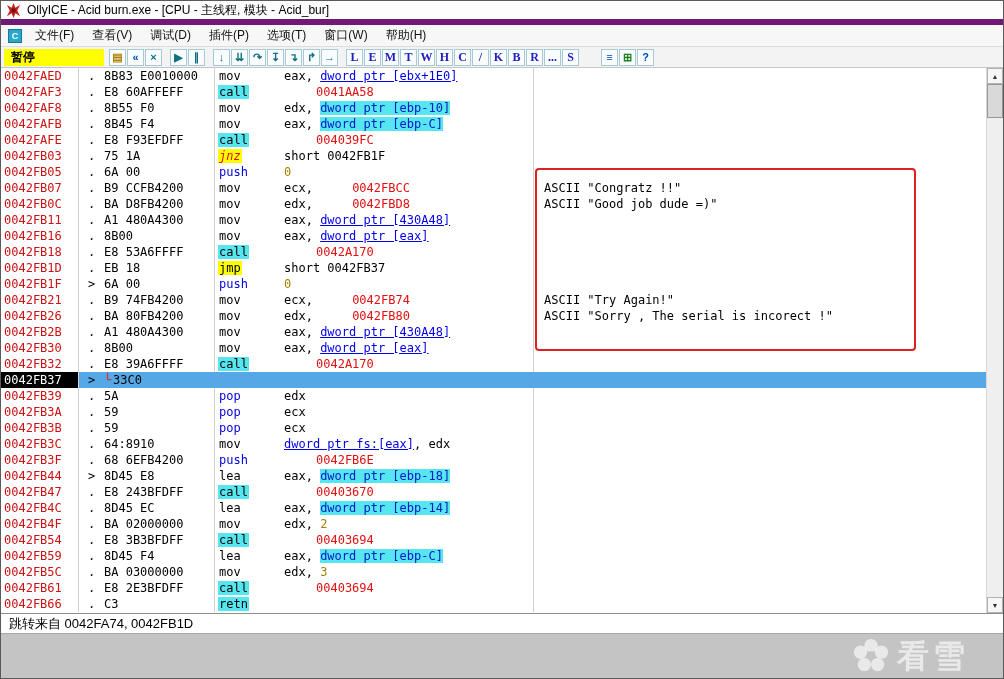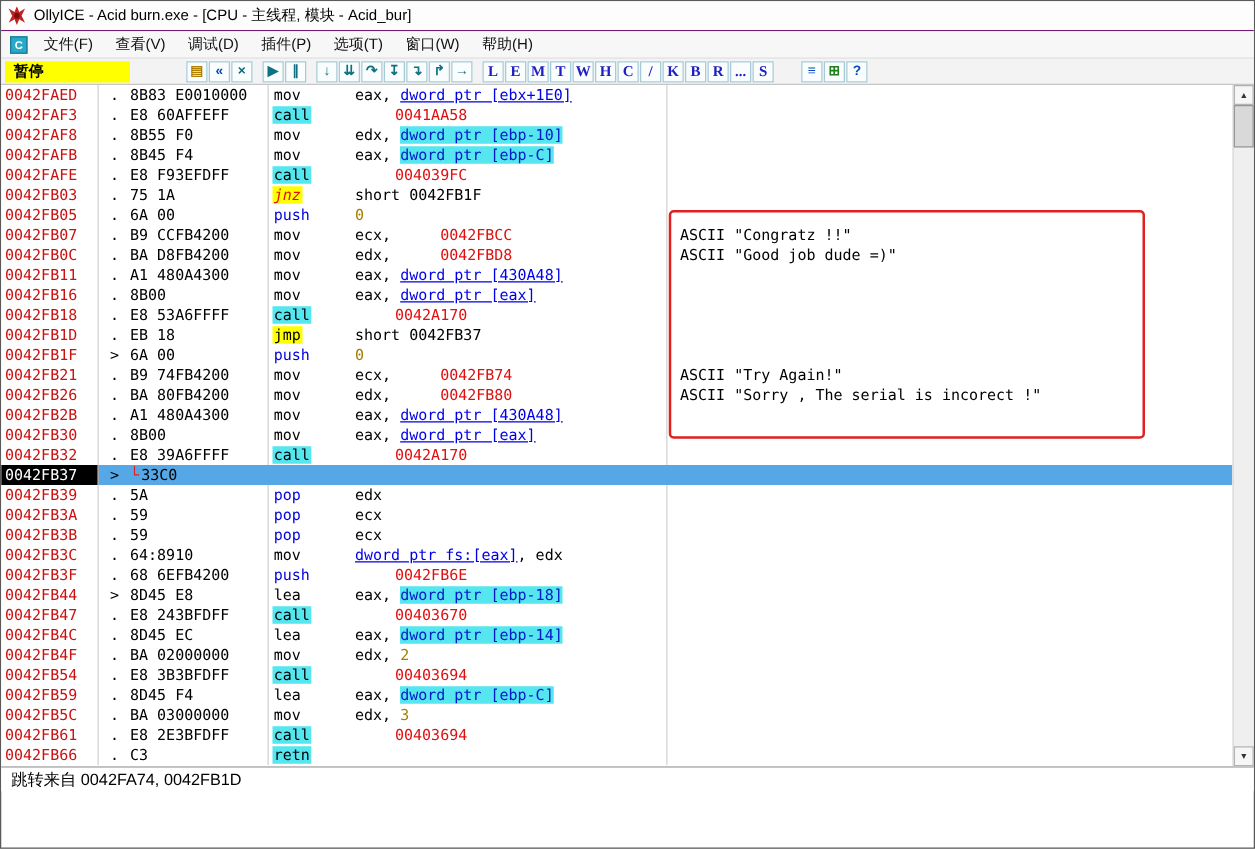--- a/index.html
+++ b/index.html
@@ -11,40 +11,40 @@
   .window {
     width: 1004px; height: 679px;
     border: 1px solid #5A5A5A;
     background: #FFFFFF;
     position: relative;
   }
   
   .titlebar {
     height: 24px; display: flex; align-items: center; gap: 6px;
     padding-left: 5px; background: #FDFDFD; font-size: 12px; color: #000;
-    border-bottom: 1px solid #701a75;
+    border-bottom: 6px solid #701a75;
   }
   .app-icon { width: 15px; height: 15px; display: inline-flex; }
   
   .menubar {
     height: 22px; display: flex; align-items: center;
     background: #F7F7F7; border-bottom: 1px solid #DCDCDC;
     padding-left: 7px; font-size: 12px; color: #111;
   }
   .mdi-icon {
     width: 14px; height: 14px; background: #29A9C9;
     border: 1px solid #177A92; margin-right: 4px;
     color: #fff; font-size: 9px; font-weight: bold;
     display: inline-flex; align-items: center; justify-content: center;
   }
   .menu-item { padding: 2px 9px; cursor: default; }
   
   .toolbar {
     height: 21px; display: flex; align-items: center;
-    background: #F3F3F3; border-bottom: 1px solid #C6C6C6; padding-left: 3px; gap: 40px;
+    background: #F3F3F3; border-bottom: 1px solid #C6C6C6; padding-left: 3px;
   }
   .status-box {
     width: 100px; height: 17px; line-height: 16px;
     background: var(--statusBg, #FFFF00); color: #000;
     font-weight: bold; font-size: 12px; padding-left: 7px; margin-right: 5px;
   }
   .tb-group { display: flex; margin-right: 7px; }
   .tb-group.push-right { margin-left: 14px; }
   .tb-btn {
     width: 17px; height: 17px; margin-right: 1px;
@@ -299,14 +299,29 @@
     </div>
     <div class="scrollbar">
       <div class="sb-btn sb-up">▲</div>
       <div class="sb-thumb"></div>
       <div class="sb-btn sb-down">▼</div>
     </div>
   </div>
 
   <div class="info-pane">跳转来自 0042FA74, 0042FB1D</div>
 
+  <div class="bottom-area">
+    <div class="watermark">
+      <svg width="38" height="38" viewBox="0 0 40 40">
+        <g fill="rgba(255,255,255,0.62)">
+          <circle cx="20" cy="9" r="7"></circle>
+          <circle cx="31" cy="16" r="7"></circle>
+          <circle cx="27" cy="29" r="7"></circle>
+          <circle cx="13" cy="29" r="7"></circle>
+          <circle cx="9" cy="16" r="7"></circle>
+        </g>
+        <circle cx="20" cy="19.5" r="4.5" fill="#C4C4C4"></circle>
+      </svg>
+      <span>看雪</span>
+    </div>
+  </div>
 
 </div>
 
 </body></html>

